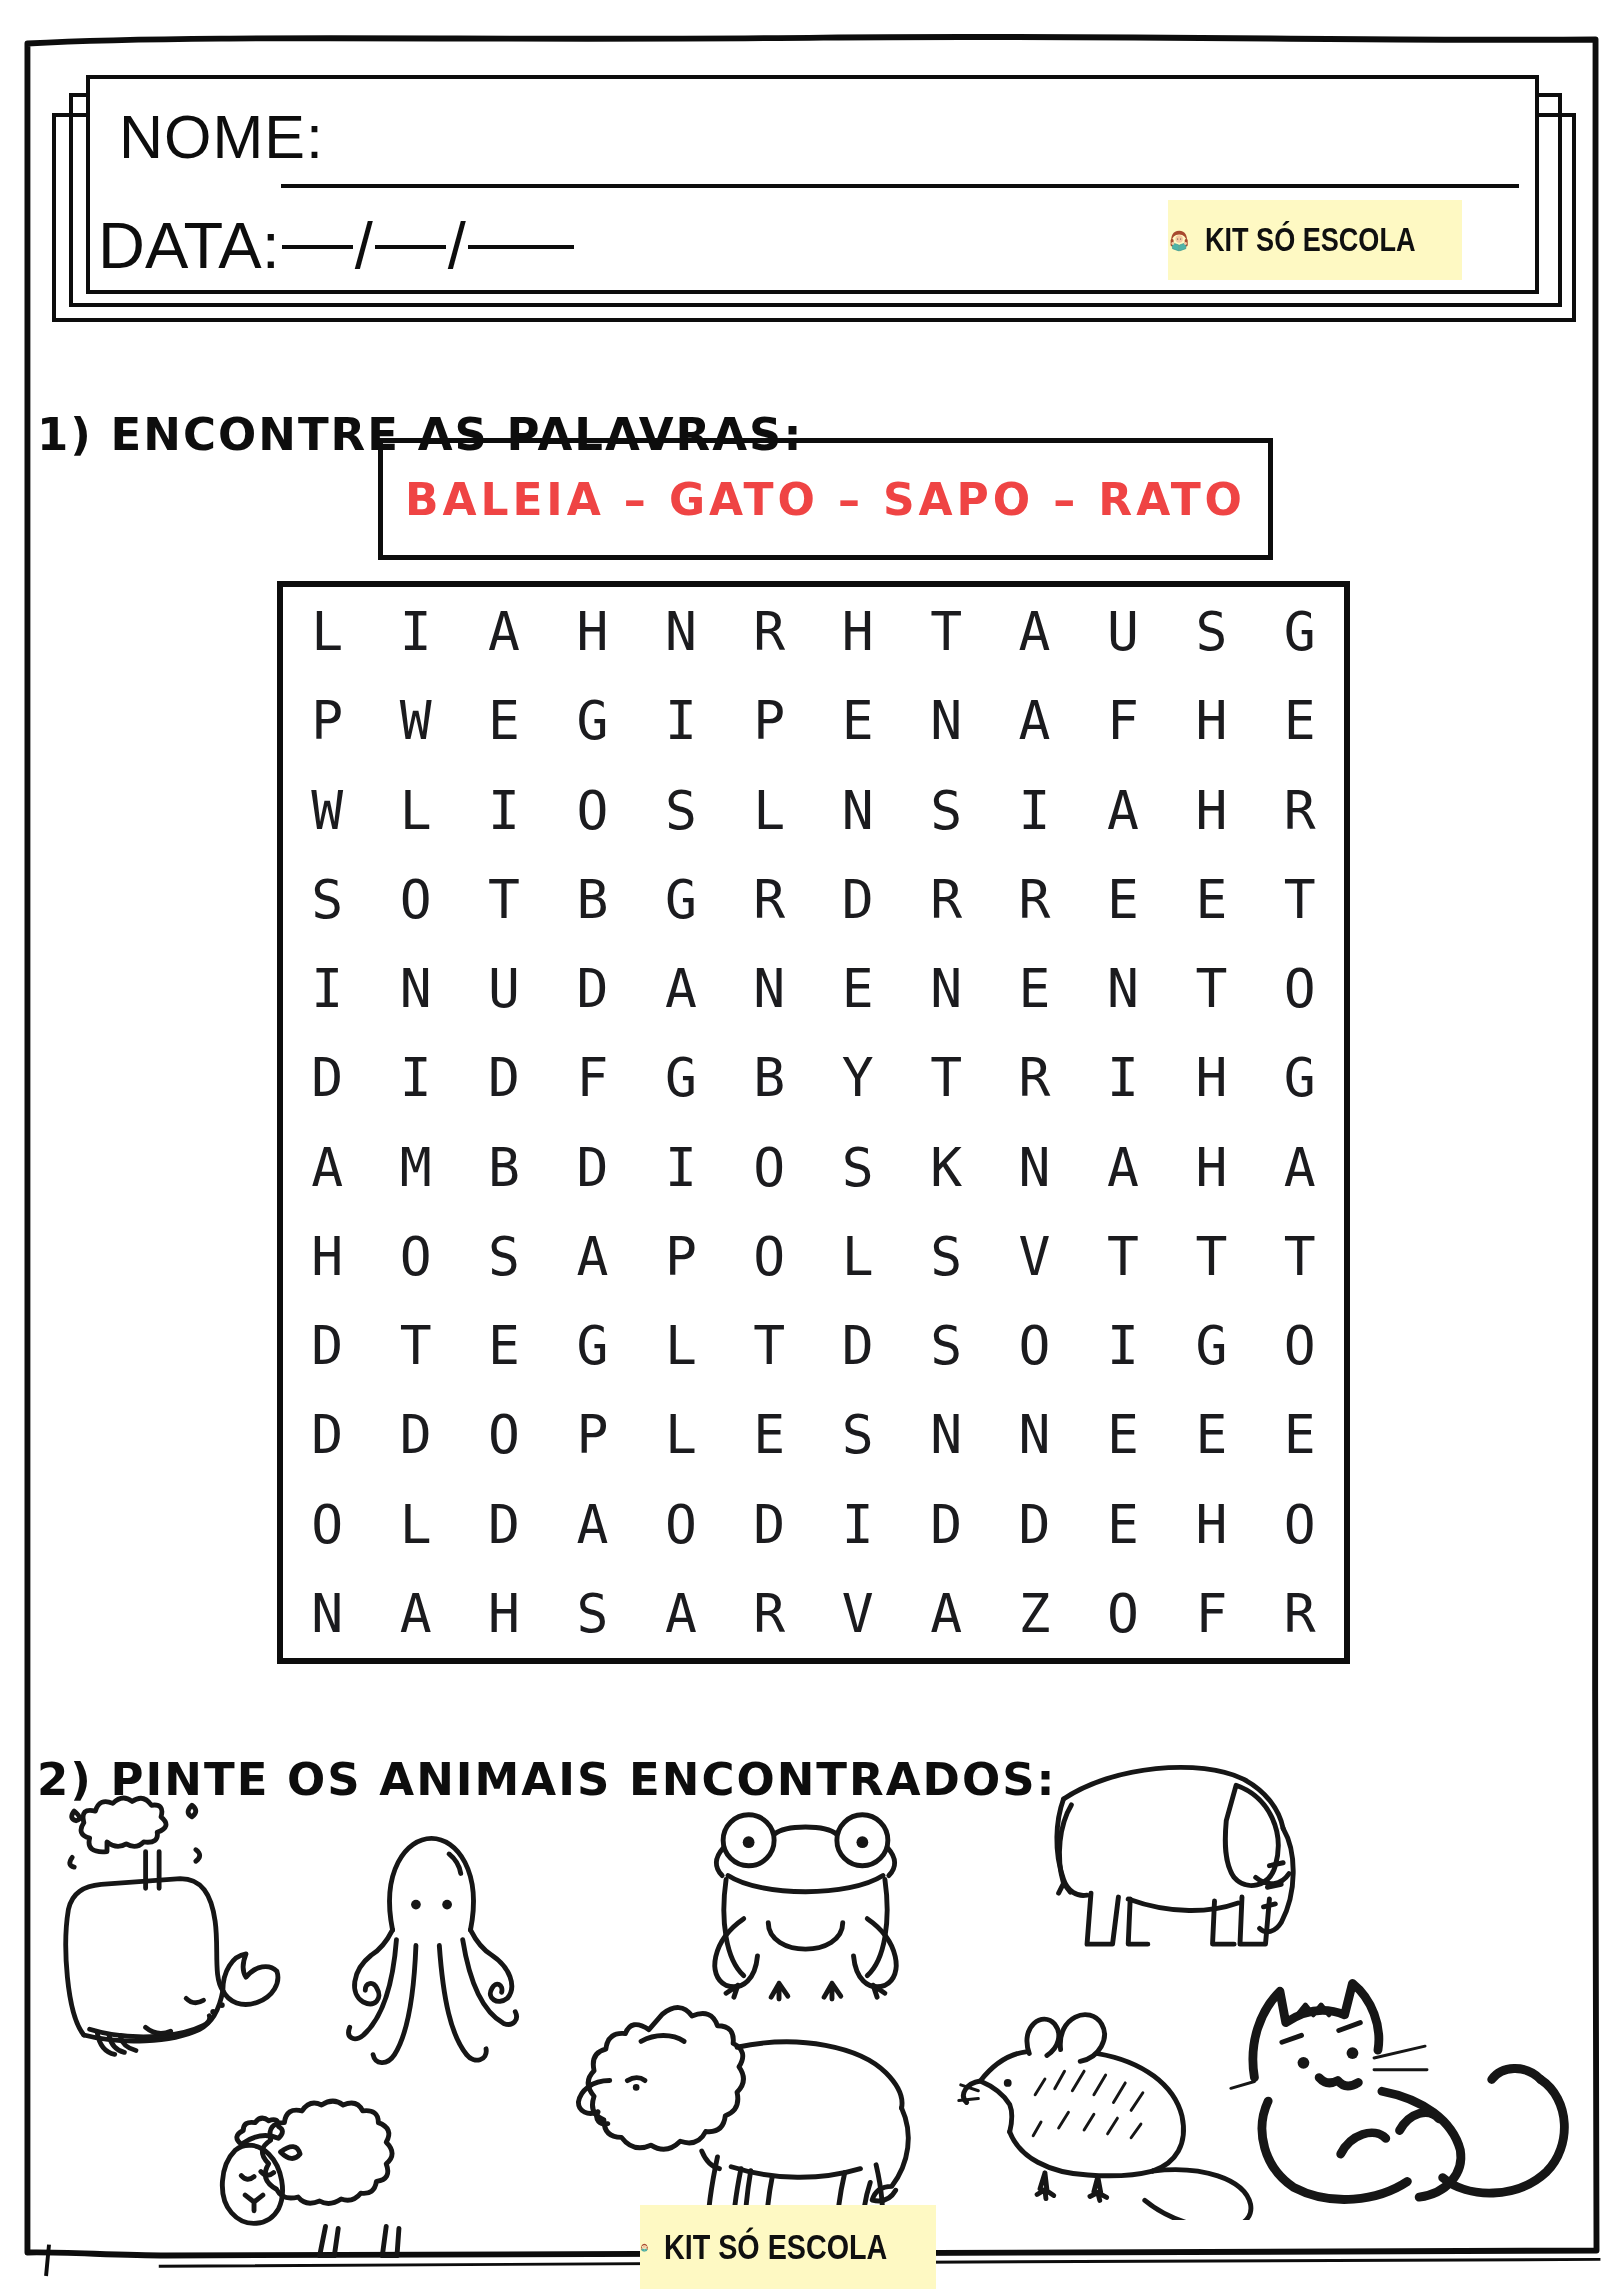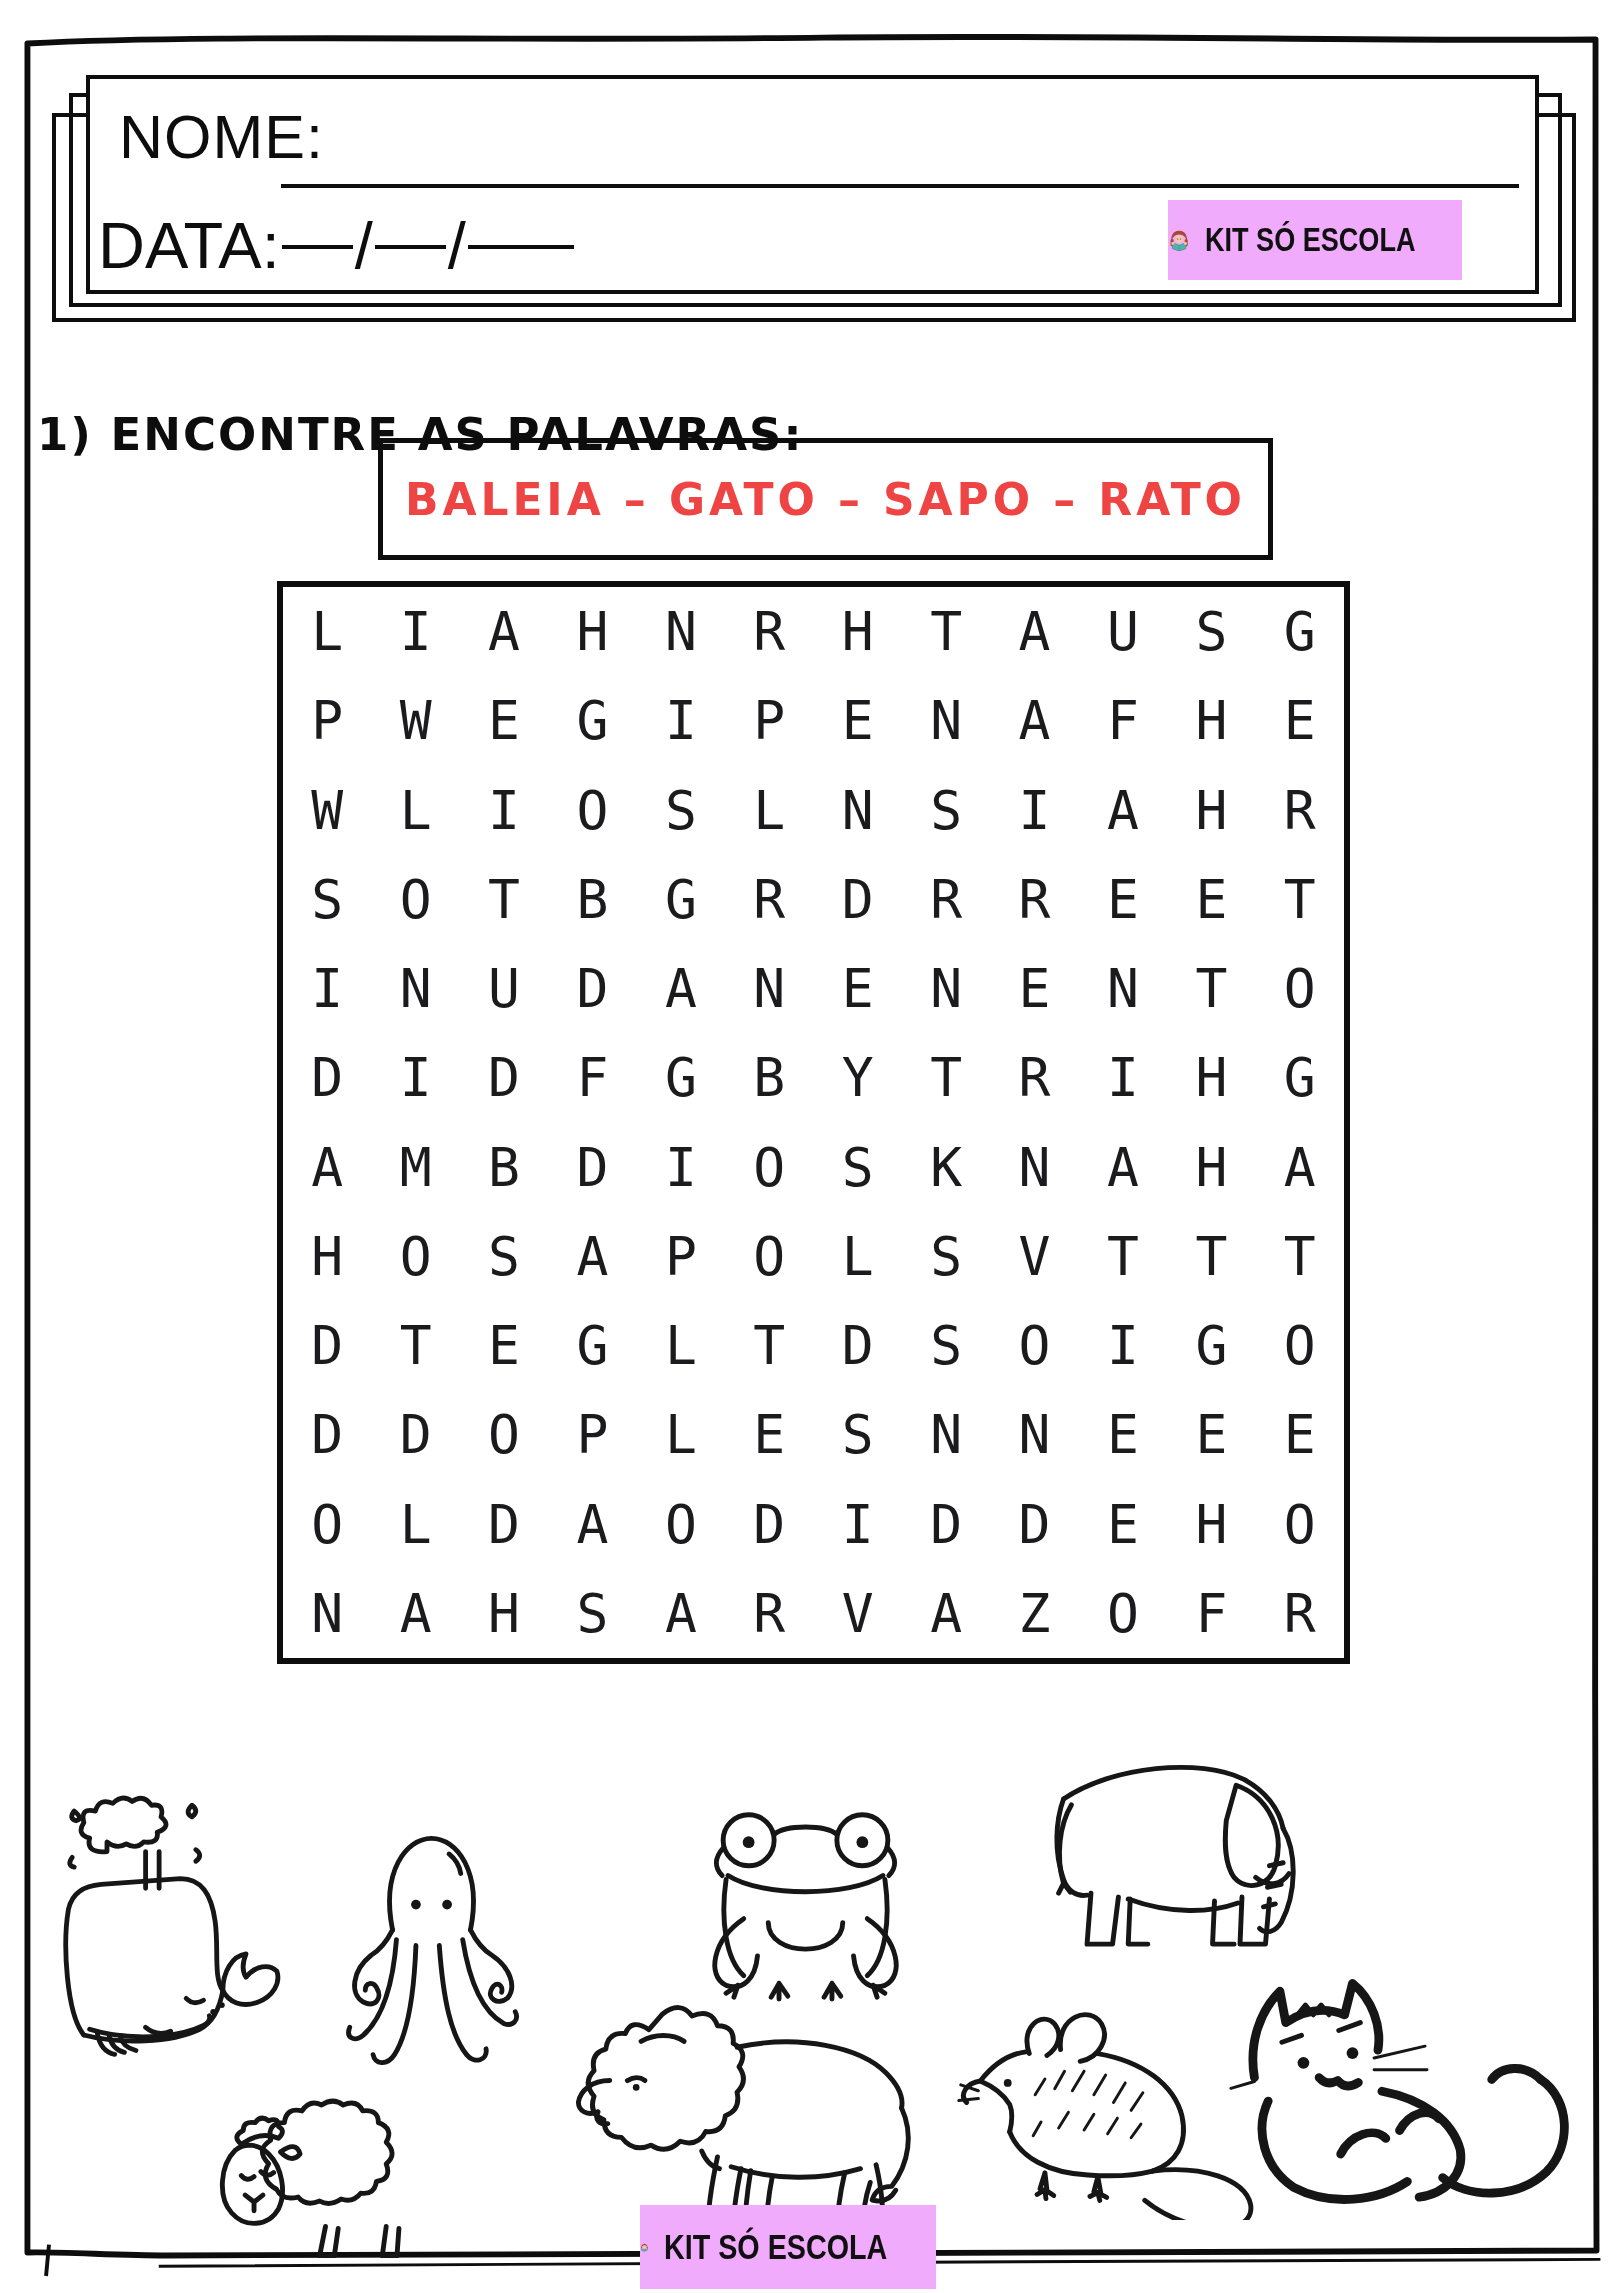--- a/index.html
+++ b/index.html
@@ -11,21 +11,21 @@
 
   
   .frame{position:absolute;border:4.9px solid #0d0d0d;background:transparent;}
   #frame-c{background:#fff;}
 
   .hdr-label{position:absolute;font-size:61px;letter-spacing:1px;color:#0d0d0d;}
   .write-line{position:absolute;border-bottom:4.9px solid #0d0d0d;}
   .date-row{position:absolute;display:flex;align-items:center;font-size:65px;color:#0d0d0d;}
   .date-seg{border-bottom:4.9px solid #0d0d0d;height:9.8px;margin:0 2px 5.9px 2px;}
 
-  .logo-box{position:absolute;background:#f0abfc;display:flex;align-items:center;justify-content:center;gap:15px;}
+  .logo-box{position:absolute;background:#fef9c3;display:flex;align-items:center;justify-content:center;gap:15px;}
   .logo-text{font-weight:900;color:#101010;transform:scaleX(.82);transform-origin:left center;letter-spacing:0;white-space:nowrap;
              font-family:"Liberation Sans",sans-serif;}
 
   .section-title{position:absolute;font-family:"DejaVu Sans",sans-serif;font-weight:800;font-size:45px;
                  letter-spacing:2px;color:#0d0d0d;white-space:nowrap;margin-top:32px;}
 
   #word-box{position:absolute;left:378px;top:438px;width:885px;height:112px;border:5.9px solid #0d0d0d;
             display:flex;align-items:center;justify-content:center;}
   #word-box .words{font-family:"DejaVu Sans",sans-serif;font-weight:800;font-size:44px;letter-spacing:3.9px;color:#ef4444;}
 
@@ -232,20 +232,21 @@
         <span>R</span>
         <span>V</span>
         <span>A</span>
         <span>Z</span>
         <span>O</span>
         <span>F</span>
         <span>R</span>
       </div>
   </div>
 
+  <div class="section-title" style="left:37px;top:1721px;">2) PINTE OS ANIMAIS ENCONTRADOS:</div>
 
   <div class="animal" style="left:51px;top:1791px;width:251px;height:267px;">
     <svg viewBox="0 0 260 275" class="stroke">
       <path d="M58,62 q-22,2 -18,-14 q-14,-4 -6,-16 q-4,-16 12,-12 q4,-14 18,-8 q10,-10 20,-2 q12,-8 20,4 q14,-2 10,12 q12,10 -4,16 q2,12 -14,10 q-8,8 -18,2 q-10,6 -20,-2 z"></path>
       <path d="M24,20 q-6,8 2,10 q8,-2 -2,-10 z"></path>
       <path d="M146,14 q8,6 0,12 q-8,-4 0,-12 z"></path>
       <path d="M22,68 q-6,8 2,10"></path>
       <path d="M150,60 q8,6 0,12"></path>
       <path d="M98,100 L98,62 M112,100 L112,62"></path>
       <path d="M34,252 C16,230 12,158 18,122 C22,104 34,98 52,96 L134,90 C156,90 166,106 170,134 C174,162 168,192 178,206"></path>

